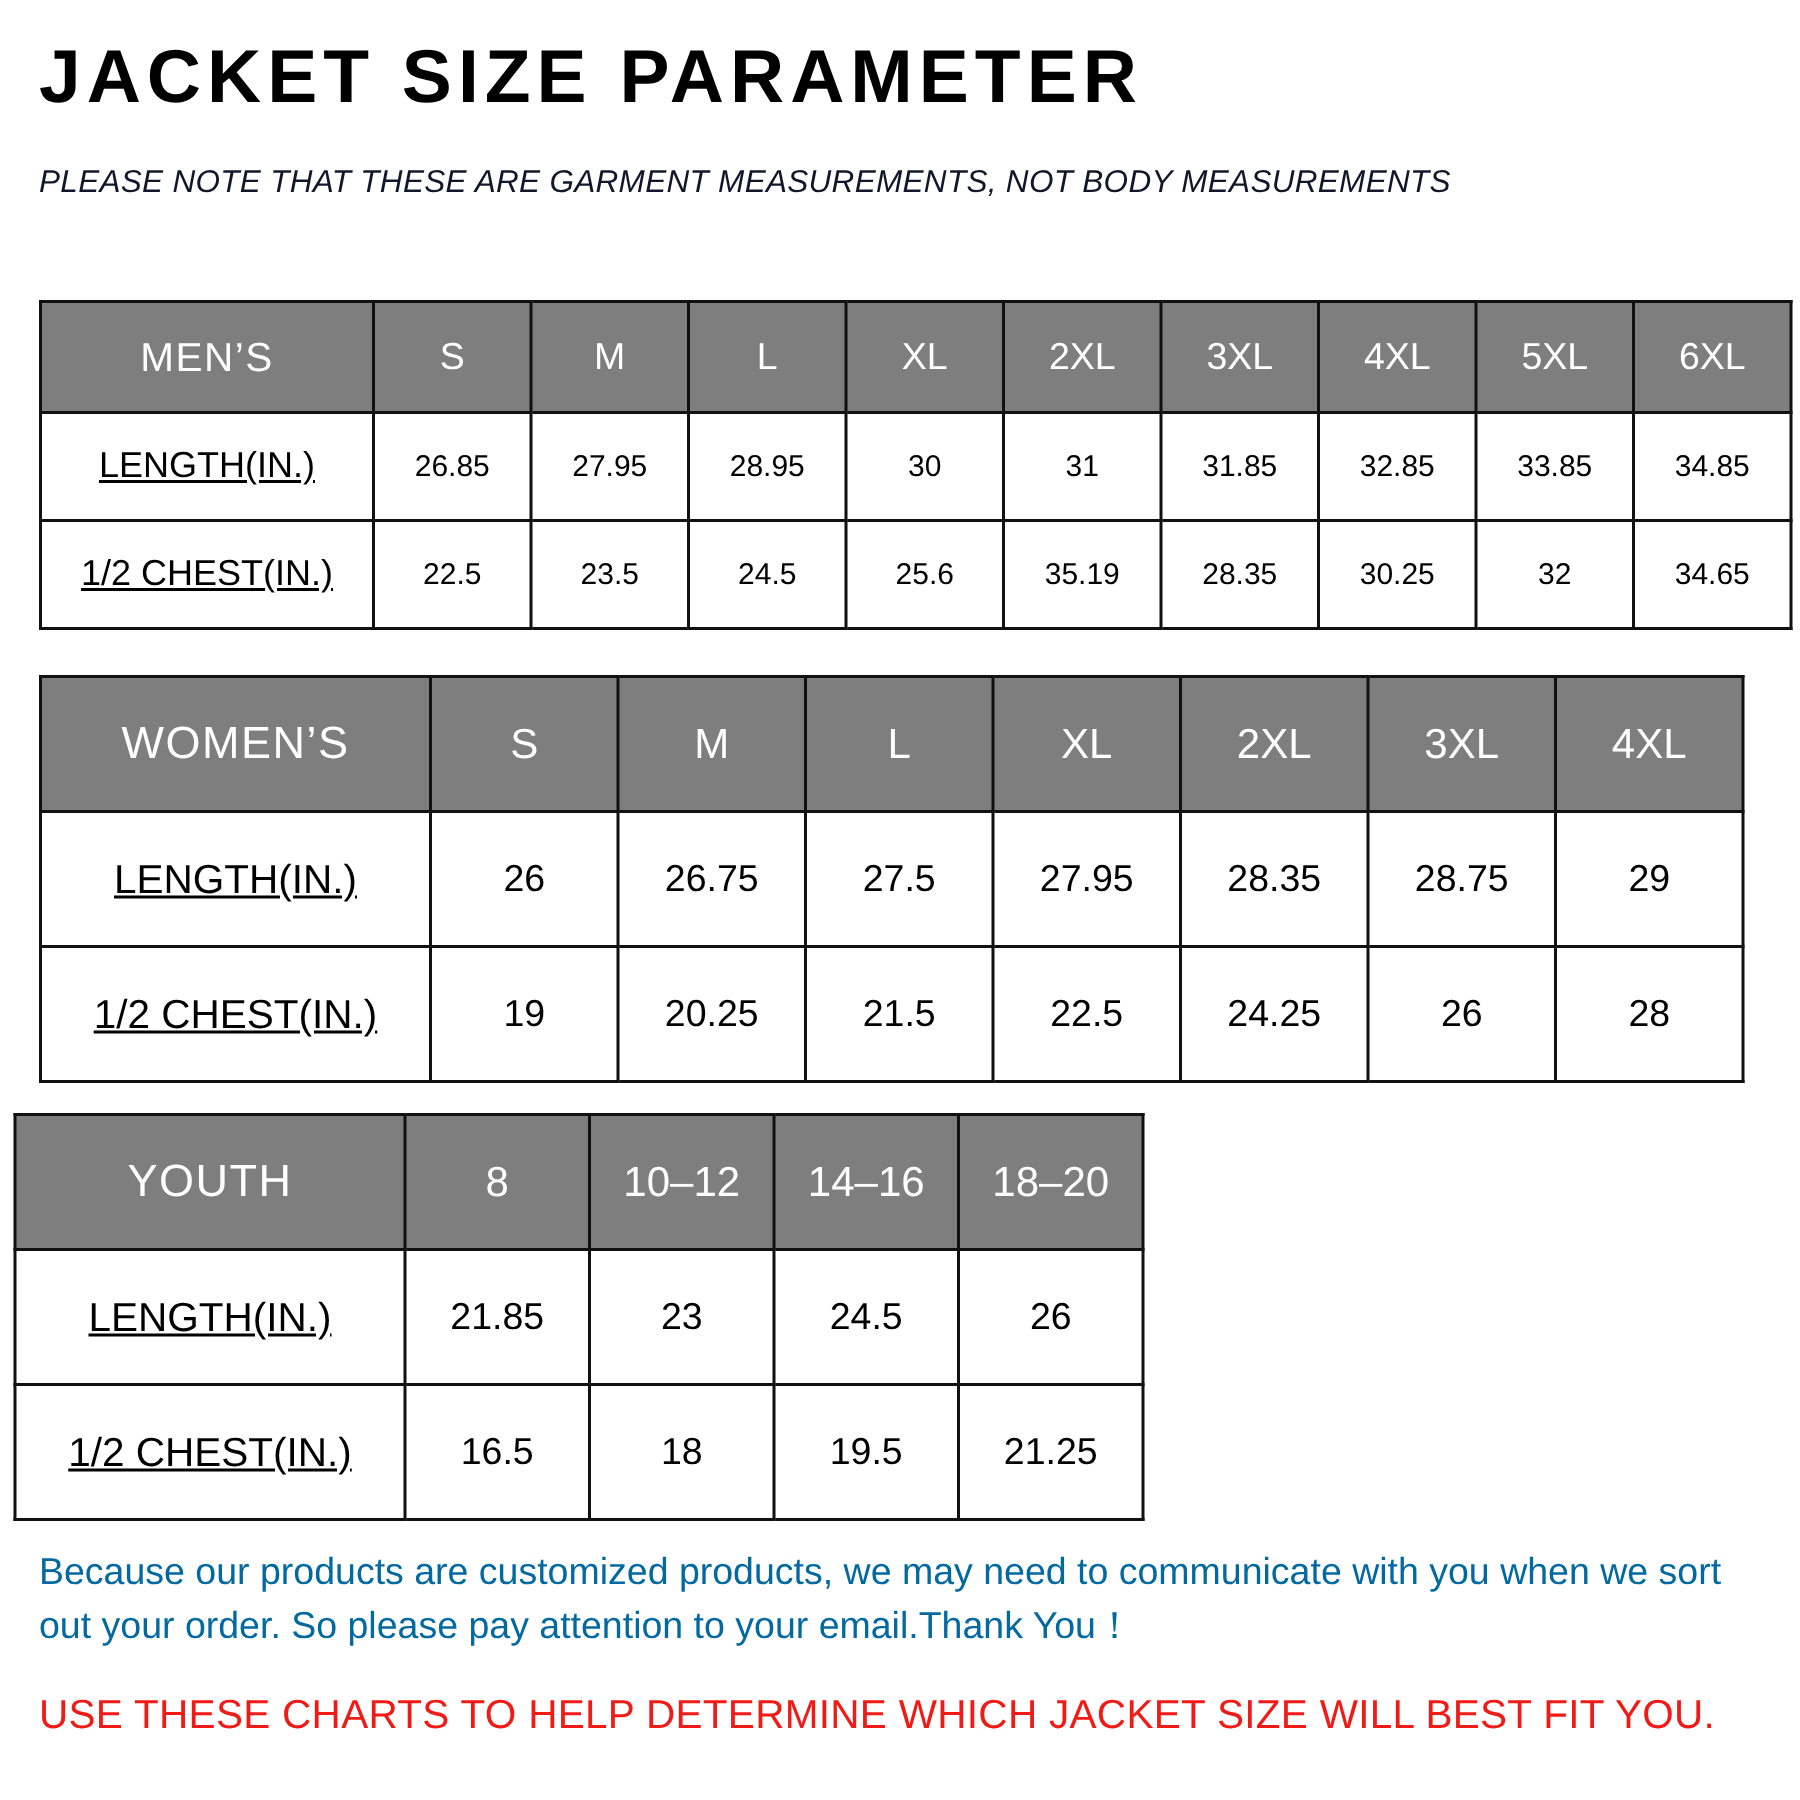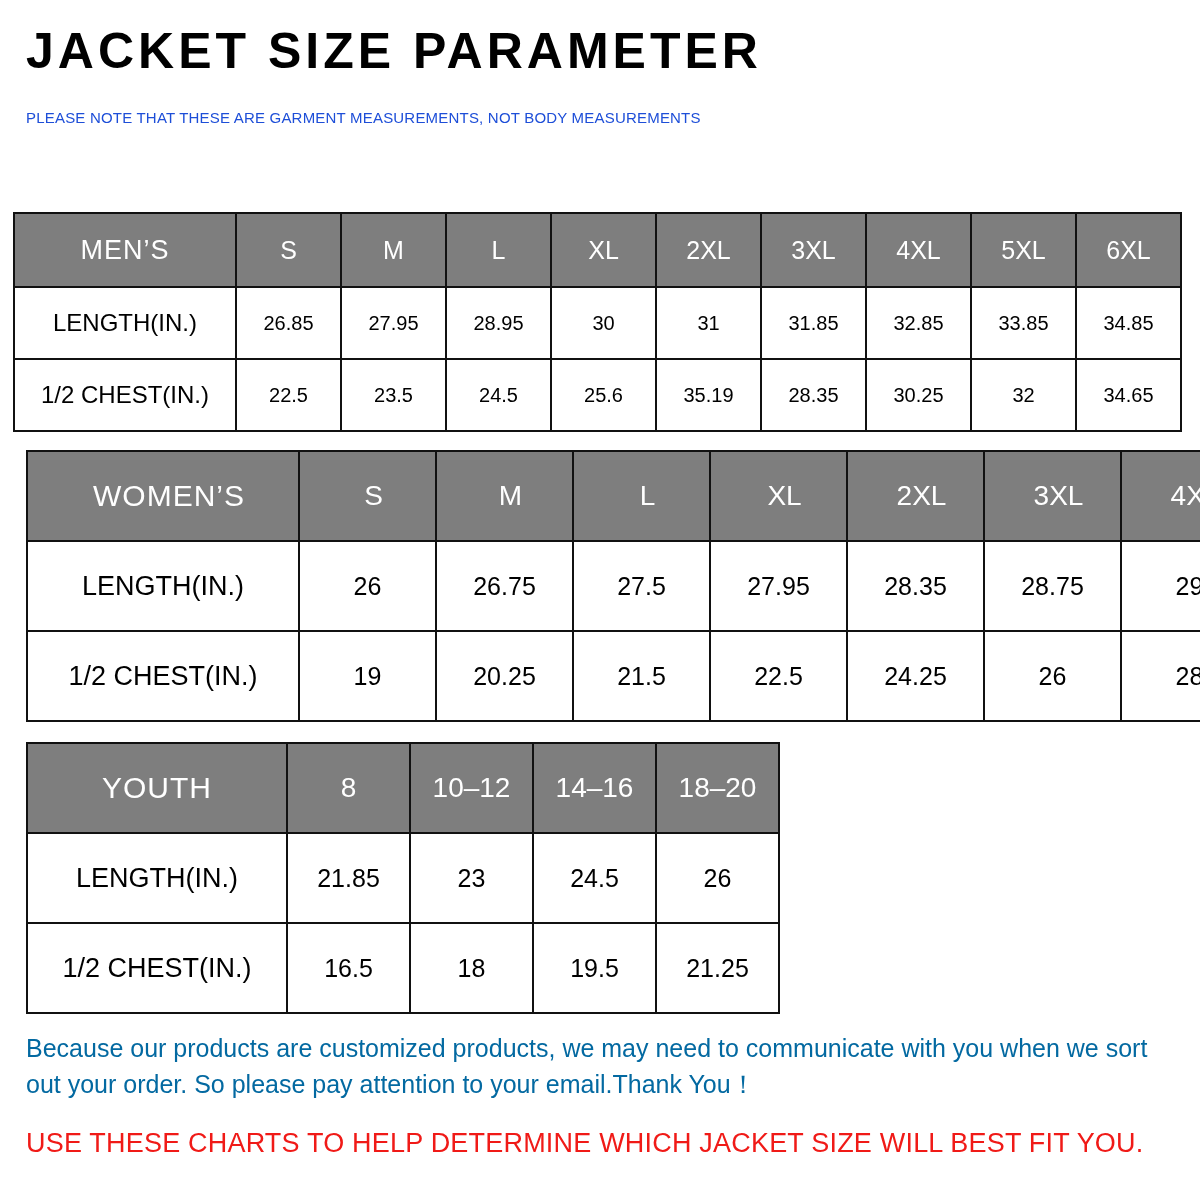--- a/index.html
+++ b/index.html
@@ -30,24 +30,25 @@
     letter-spacing: 4px;
     line-height: 1.1;
     color: #000;
     white-space: nowrap;
   }
   .note-top {
     position: absolute;
     left: 26px;
     top: 108px;
     width: 1000px;
-    font-size: 15px;
+    font-size: 21px;
     line-height: 1.35;
-    color: #1d4ed8;
+    color: #0f172a;
     letter-spacing: 0.2px;
+    font-style: italic;
   }
 
   table.sizechart {
     position: absolute;
     border-collapse: collapse;
     table-layout: fixed;
   }
   table.sizechart td,
   table.sizechart th {
     border: 2px solid #111111;
@@ -57,28 +58,28 @@
     background: #ffffff;
     color: #000000;
     padding: 0;
   }
   table.sizechart thead td {
     background: #7e7e7e;
     color: #ffffff;
   }
   .rowlabel {
     text-align: center;
+    text-decoration: underline;
   }
 
   
   #table-mens {
-    left: 13px;
+    left: 26px;
     top: 200px;
     width: 1148px;
-    margin-top: 12px;
   }
   #table-mens td {
     height: 70px;
     font-size: 20px;
   }
   #table-mens thead td {
     height: 72px;
     font-size: 25px;
   }
   #table-mens .col-label { width: 220px; }
@@ -92,30 +93,29 @@
     top: 450px;
     width: 1122px;
   }
   #table-womens td {
     height: 88px;
     font-size: 25px;
   }
   #table-womens thead td {
     height: 88px;
     font-size: 28px;
-    padding-left: 12px;
   }
   #table-womens .col-label { width: 258px; }
   #table-womens .col-size  { width: 123px; }
   #table-womens thead .col-label { font-size: 30px; letter-spacing: 1px; }
   #table-womens .rowlabel { font-size: 27px; }
 
   
   #table-youth {
-    left: 26px;
+    left: 9px;
     top: 742px;
     width: 744px;
     border-radius: 27px;
   }
   #table-youth td {
     height: 88px;
     font-size: 25px;
   }
   #table-youth thead td {
     height: 88px;

